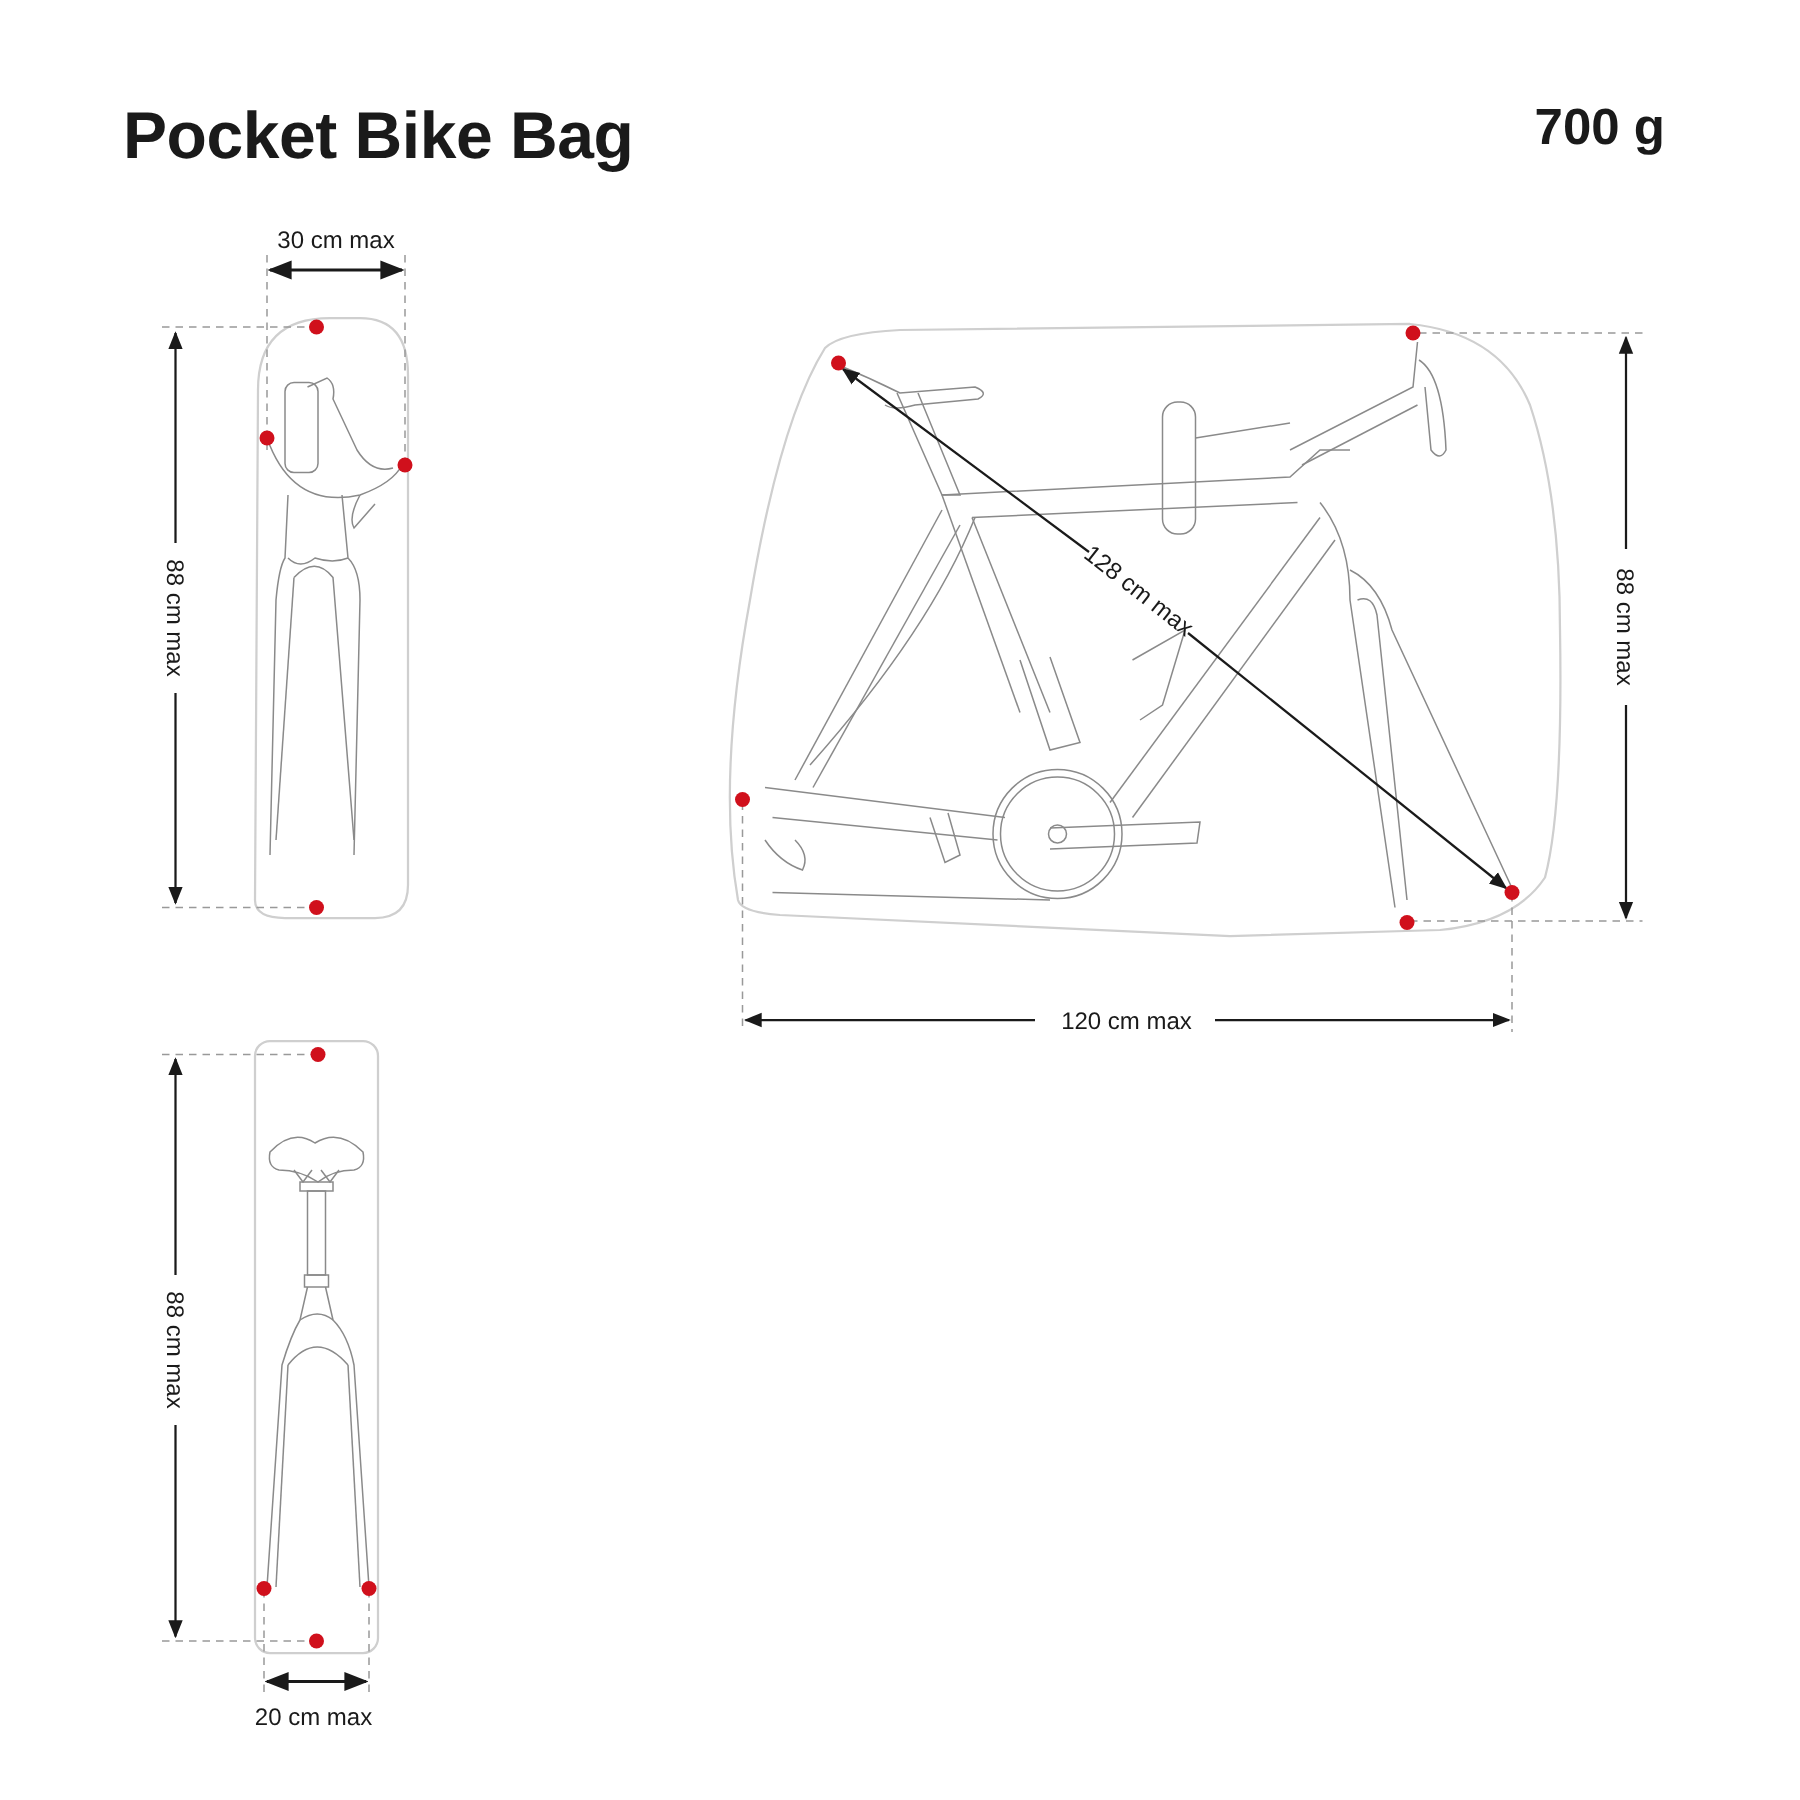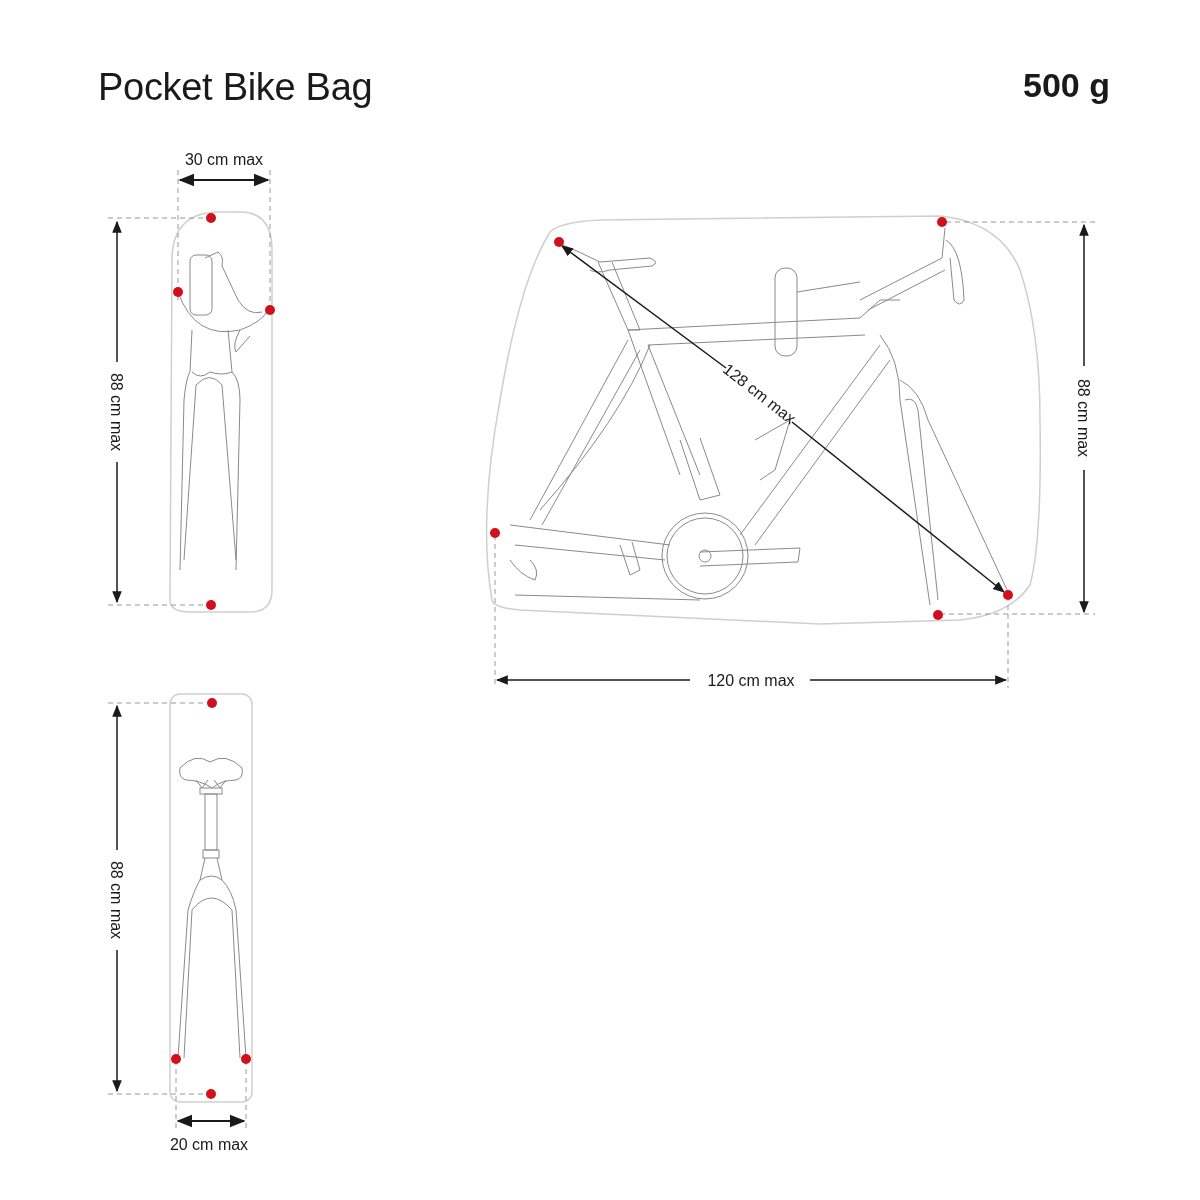--- a/index.html
+++ b/index.html
@@ -1,26 +1,26 @@
 <!DOCTYPE html>
 <html><head>
 <meta charset="utf-8">
 <style>
   html, body { margin:0; padding:0; background:#ffffff; }
   body { width:1200px; height:1200px; position:relative; overflow:hidden; font-family:"Liberation Sans", sans-serif; color:#1a1a1a; }
-  .title { position:absolute; left:82px; top:66px; font-size:38px; font-weight:normal; letter-spacing:-0.3px;margin-left:16px; }
+  .title { position:absolute; left:82px; top:66px; font-size:44px; font-weight:bold; letter-spacing:-0.3px; }
   .weight { position:absolute; right:90px; top:66px; font-size:34px; font-weight:bold; }
   svg.diagram { position:absolute; left:0; top:0; }
   .dimtext { font-family:"Liberation Sans", sans-serif; font-size:16px; fill:#1a1a1a; }
 </style>
 </head>
 <body>
 
 <div class="title">Pocket Bike Bag</div>
-<div class="weight">500 g</div>
+<div class="weight">700 g</div>
 
 <svg class="diagram" width="1200" height="1200" viewBox="0 0 1200 1200">
   <defs>
     <marker id="arr" viewBox="0 0 10 10" refX="9" refY="5" markerWidth="8" markerHeight="8" orient="auto-start-reverse">
       <path d="M0,1 L10,5 L0,9 z" fill="#1a1a1a"></path>
     </marker>
   </defs>
 
   <g>
 

